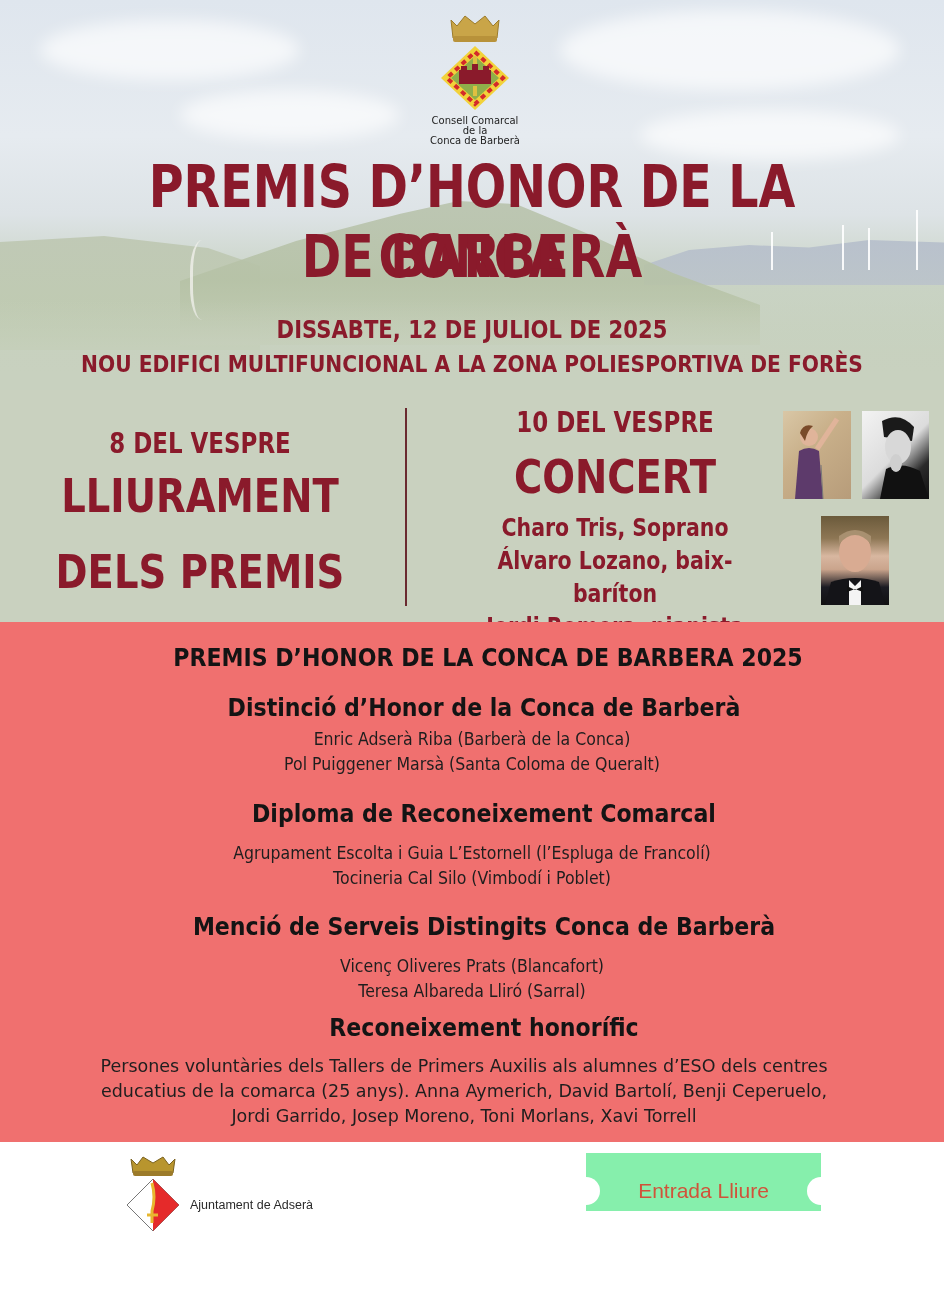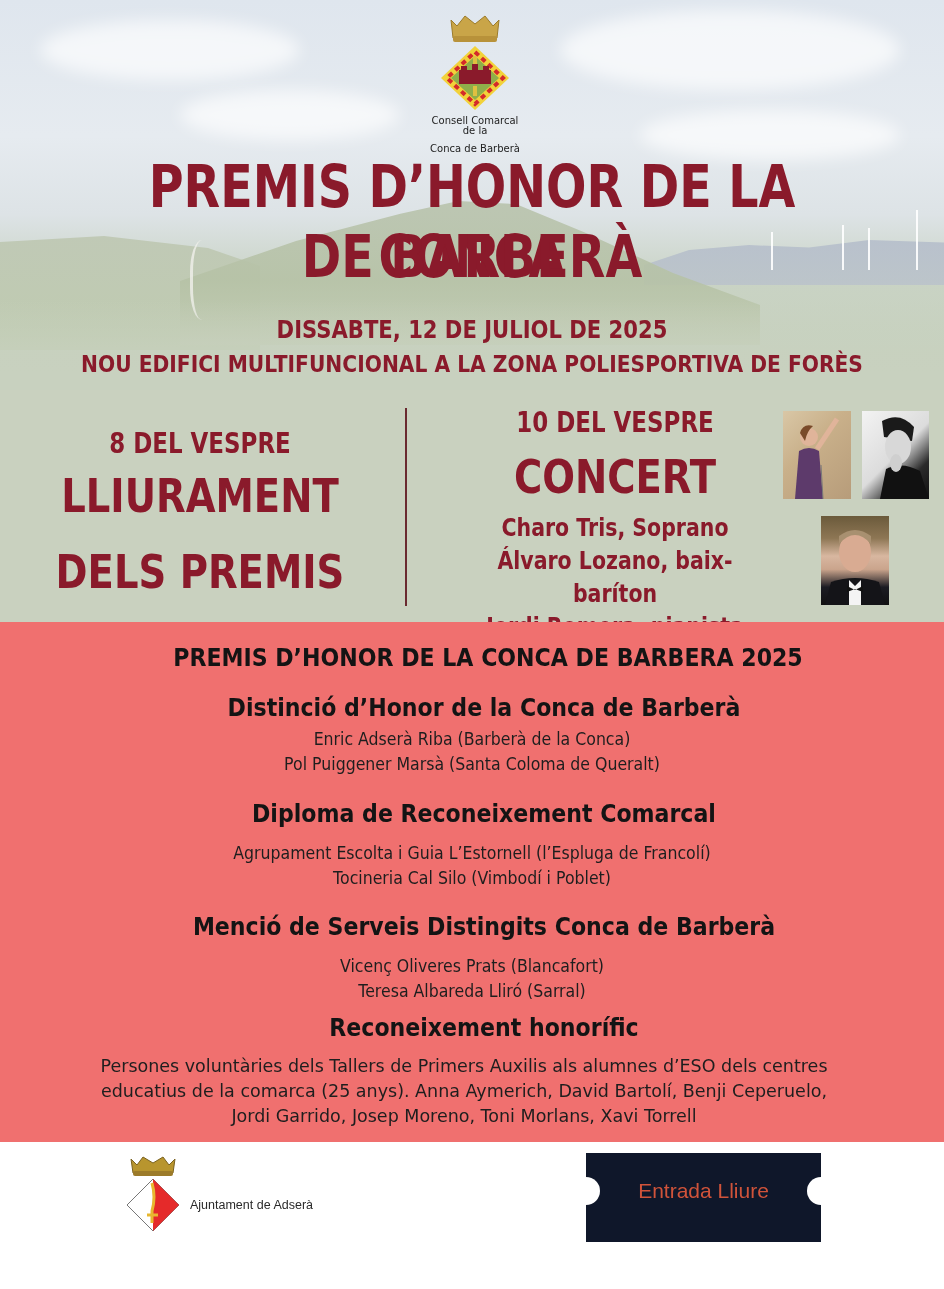--- a/index.html
+++ b/index.html
@@ -95,21 +95,21 @@
   }
   .winner-para {
     position: absolute; left: 92px; width: 744px; text-align: center;
     font-family: "DejaVu Sans", sans-serif; color: #1e1e1e; font-size: 17.5px; line-height: 25px;
   }
 
   .footer { position: absolute; left: 0; top: 1142px; width: 944px; height: 147px; background: #ffffff; }
   .town-logo { position: absolute; left: 125px; top: 1153px; width: 60px; height: 80px; }
   .town-name { position: absolute; left: 190px; top: 1198px; font-size: 12.5px; color: #2a2a2a; font-family: "Liberation Sans", sans-serif; }
 
-  .ticket { position: absolute; left: 586px; top: 1153px; width: 235px; height: 89px; background: #0f172a; }
+  .ticket { position: absolute; left: 586px; top: 1153px; width: 235px; height: 58px; background: #86efac; }
   .ticket::before, .ticket::after {
     content: ""; position: absolute; top: 24px; width: 28px; height: 28px; border-radius: 50%; background: #ffffff;
   }
   .ticket::before { left: -14px; }
   .ticket::after { right: -14px; }
   .ticket-label {
     position: absolute; left: 0; right: 0; top: 26px; text-align: center;
     font-family: "Liberation Sans", sans-serif; font-size: 21px; color: #d0533a;
   }
 </style>
@@ -140,21 +140,21 @@
     <polygon points="38,40 66,66 38,92 10,66" fill="none" stroke="#d42a2a" stroke-width="4" stroke-dasharray="5 4"></polygon>
     <polygon points="38,44 62,66 38,88 14,66" fill="#8fae4a"></polygon>
     <rect x="22" y="58" width="32" height="14" fill="#8a1a2b"></rect>
     <rect x="24" y="54" width="6" height="6" fill="#8a1a2b"></rect>
     <rect x="35" y="52" width="6" height="8" fill="#8a1a2b"></rect>
     <rect x="46" y="54" width="6" height="6" fill="#8a1a2b"></rect>
     <rect x="36" y="44" width="4" height="8" fill="#e0c040"></rect>
     <rect x="36" y="74" width="4" height="10" fill="#e0c040"></rect>
   </svg>
   <div class="council-name">Consell Comarcal de la</div>
-  <div class="council-name" style="margin-top:8px">Conca de Barberà</div>
+  <div class="council-name" style="margin-top:0">Conca de Barberà</div>
 </div>
 
 <div class="title l1">PREMIS D’HONOR DE LA CONCA</div>
 <div class="title l2">DE BARBERÀ</div>
 
 <div class="date-line">DISSABTE, 12 DE JULIOL DE 2025</div>
 <div class="venue-line">NOU EDIFICI MULTIFUNCIONAL A LA ZONA POLIESPORTIVA DE FORÈS</div>
 
 <div class="info-band"></div>
 <div class="divider"></div>

